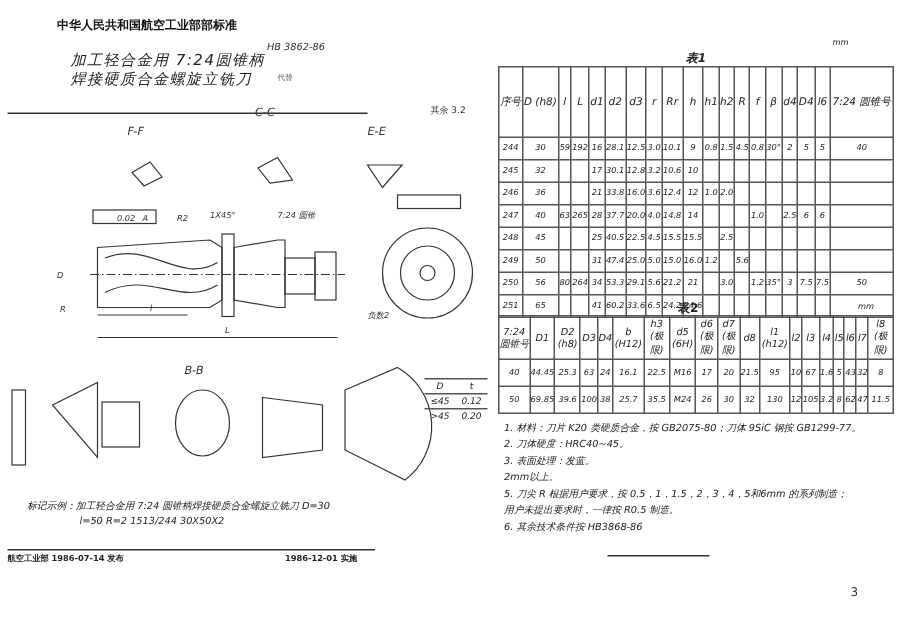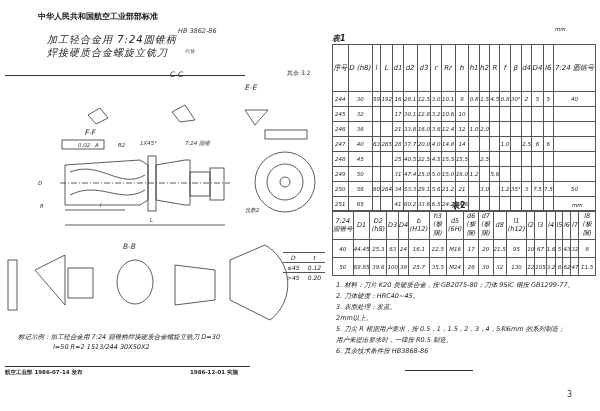--- a/index.html
+++ b/index.html
@@ -11,21 +11,21 @@
   .std-sub { left:185px; top:48px; font-size:5px; color:#555; }
   .title1 { left:47px; top:33px; font-size:10px; font-style:italic; letter-spacing:1px; }
   .title2 { left:47px; top:46px; font-size:10px; font-style:italic; letter-spacing:1px; }
   .hline { background:#333; height:1px; }
   .sec-label { font-size:7.5px; font-style:italic; color:#333; }
   .roughness { left:287px; top:69px; font-size:6px; color:#333; }
   table { border-collapse:collapse; font-style:italic; }
   .t1 { left:332px; top:33px; width:264px; font-size:5.5px; }
   .t1 td, .t1 th { border:1px solid #555; text-align:center; padding:0; height:14px; font-weight:normal; }
   .t1 th { height:46px; font-size:7px; }
-  .t1 caption { font-size:8px; font-weight:bold; text-align:left; }
+  .t1 caption { font-size:8px; font-weight:bold; text-align:center; }
   .unit { font-size:5.5px; font-style:italic; }
   .t2 { left:332px; top:210px; width:264px; font-size:5.5px; }
   .t2 td, .t2 th { border:1px solid #555; text-align:center; padding:0; height:17px; font-weight:normal; }
   .t2 th { height:28px; font-size:6.5px; }
   .notes { left:336px; top:280px; width:262px; font-size:6.5px; line-height:11px; font-style:italic; }
   .notes div { white-space:nowrap; overflow:hidden; }
   .tt { left:283px; top:252px; font-size:6px; font-style:italic; }
   .tt td, .tt th { border-top:1px solid #555; padding:1px 4px; font-weight:normal; }
   .order-info { left:18px; top:332px; font-size:6.5px; font-style:italic; line-height:10px; }
   .footer { left:5px; top:369px; font-size:5.5px; font-weight:bold; }
@@ -35,21 +35,21 @@
 </head>
 <body>
 
 <div class="abs hdr-org">中华人民共和国航空工业部部标准</div>
 <div class="abs std-no">HB 3862-86</div>
 <div class="abs std-sub">代替</div>
 <div class="abs title1">加工轻合金用 7:24圆锥柄</div>
 <div class="abs title2">焊接硬质合金螺旋立铣刀</div>
 <div class="abs hline" style="left:5px; top:75px; width:240px;"></div>
 
-<div class="abs sec-label" style="left:85px; top:83px;margin-top:45px;">F-F</div>
+<div class="abs sec-label" style="left:85px; top:83px;">F-F</div>
 <div class="abs sec-label" style="left:170px; top:70px;">C-C</div>
 <div class="abs sec-label" style="left:245px; top:83px;text-align:right;">E-E</div>
 <div class="abs sec-label" style="left:123px; top:242px;">B-B</div>
 <div class="abs roughness">其余 3.2</div>
 
 <svg style="left:0; top:85px;" width="330" height="280" viewBox="0 85 330 280">
   <g stroke="#333" fill="none" stroke-width="0.8">
 
     <path d="M88 115 L100 108 L108 118 L96 124 Z"></path>
     <path d="M172 112 L185 105 L195 120 L180 122 Z"></path>

